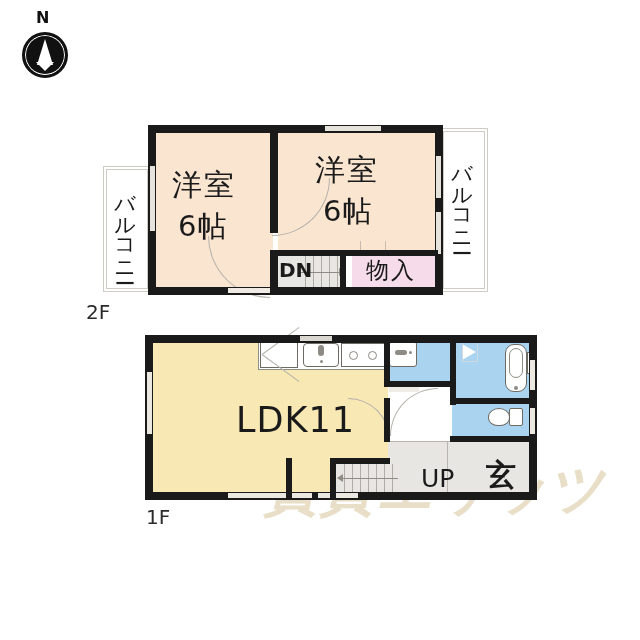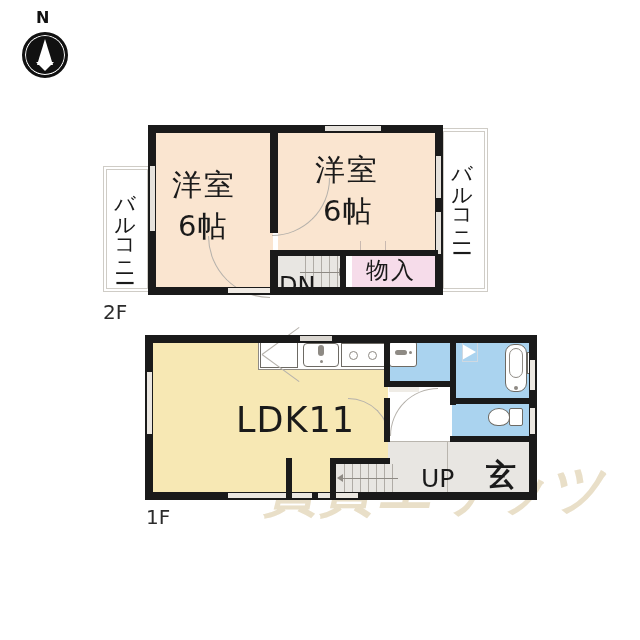--- a/index.html
+++ b/index.html
@@ -100,24 +100,24 @@
     <div class="wall" style="left:270px;top:125px;width:8px;height:108px;"></div>
     <div class="wall" style="left:270px;top:250px;width:8px;height:45px;"></div>
     <div class="wall" style="left:270px;top:250px;width:76px;height:6px;"></div>
     <div class="wall" style="left:340px;top:250px;width:6px;height:45px;"></div>
     <div class="wall" style="left:346px;top:250px;width:92px;height:6px;"></div>
 
     <div class="lbl" style="left:172px;top:170px;font-size:30px;letter-spacing:2px;">洋室</div>
     <div class="lbl" style="left:178px;top:212px;font-size:29px;letter-spacing:1px;">6帖</div>
     <div class="lbl" style="left:315px;top:155px;font-size:30px;letter-spacing:2px;">洋室</div>
     <div class="lbl" style="left:323px;top:197px;font-size:29px;letter-spacing:1px;">6帖</div>
-    <div class="lbl" style="left:279px;top:274px;font-size:24px;">DN</div>
+    <div class="lbl" style="left:279px;top:260px;font-size:20px;font-weight:bold;">DN</div>
     <div class="lbl" style="left:366px;top:259px;font-size:23px;letter-spacing:2px;">物入</div>
 
-    <div class="floorlabel" style="left:103px;top:300px;">2F</div>
+    <div class="floorlabel" style="left:86px;top:300px;">2F</div>
   </div>
 
   <div id="wm2">賃貸エリッツ</div>
 
   <div>
 
     <div class="room" style="left:148px;top:338px;width:240px;height:160px;background:#f7e8b4;"></div>
     <div class="room" style="left:388px;top:338px;width:62px;height:48px;background:#aad3ef;"></div>
     <div class="room" style="left:388px;top:386px;width:62px;height:55px;background:#ffffff;"></div>
     <div class="room" style="left:452px;top:338px;width:82px;height:62px;background:#aad3ef;"></div>

